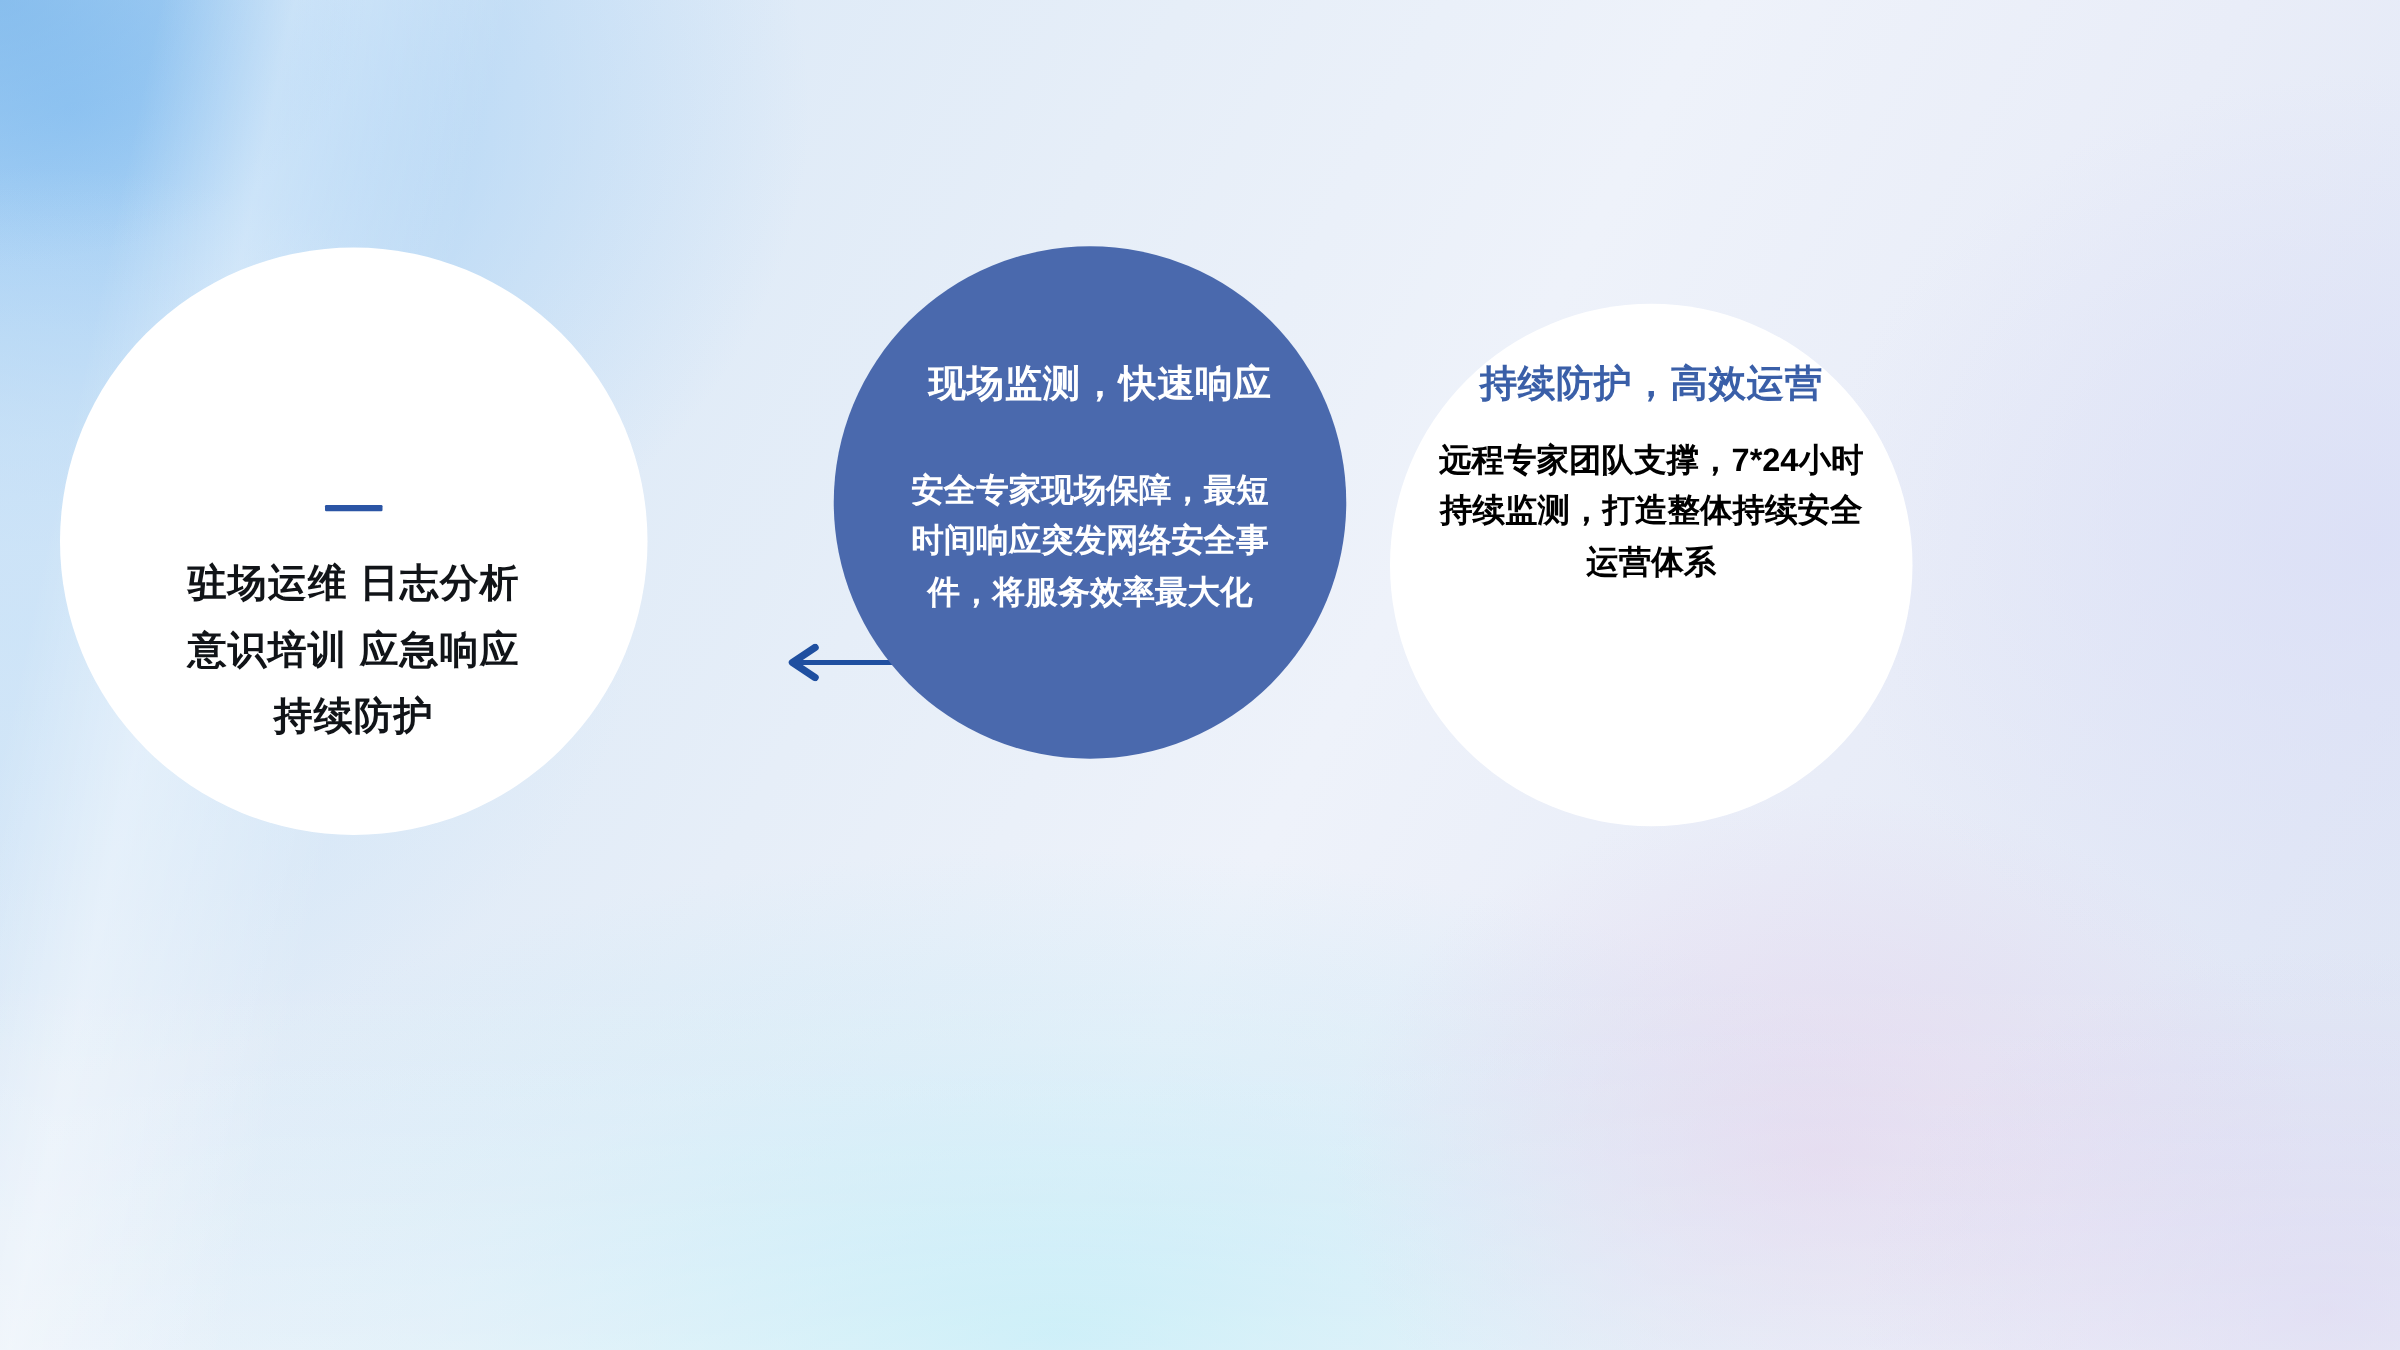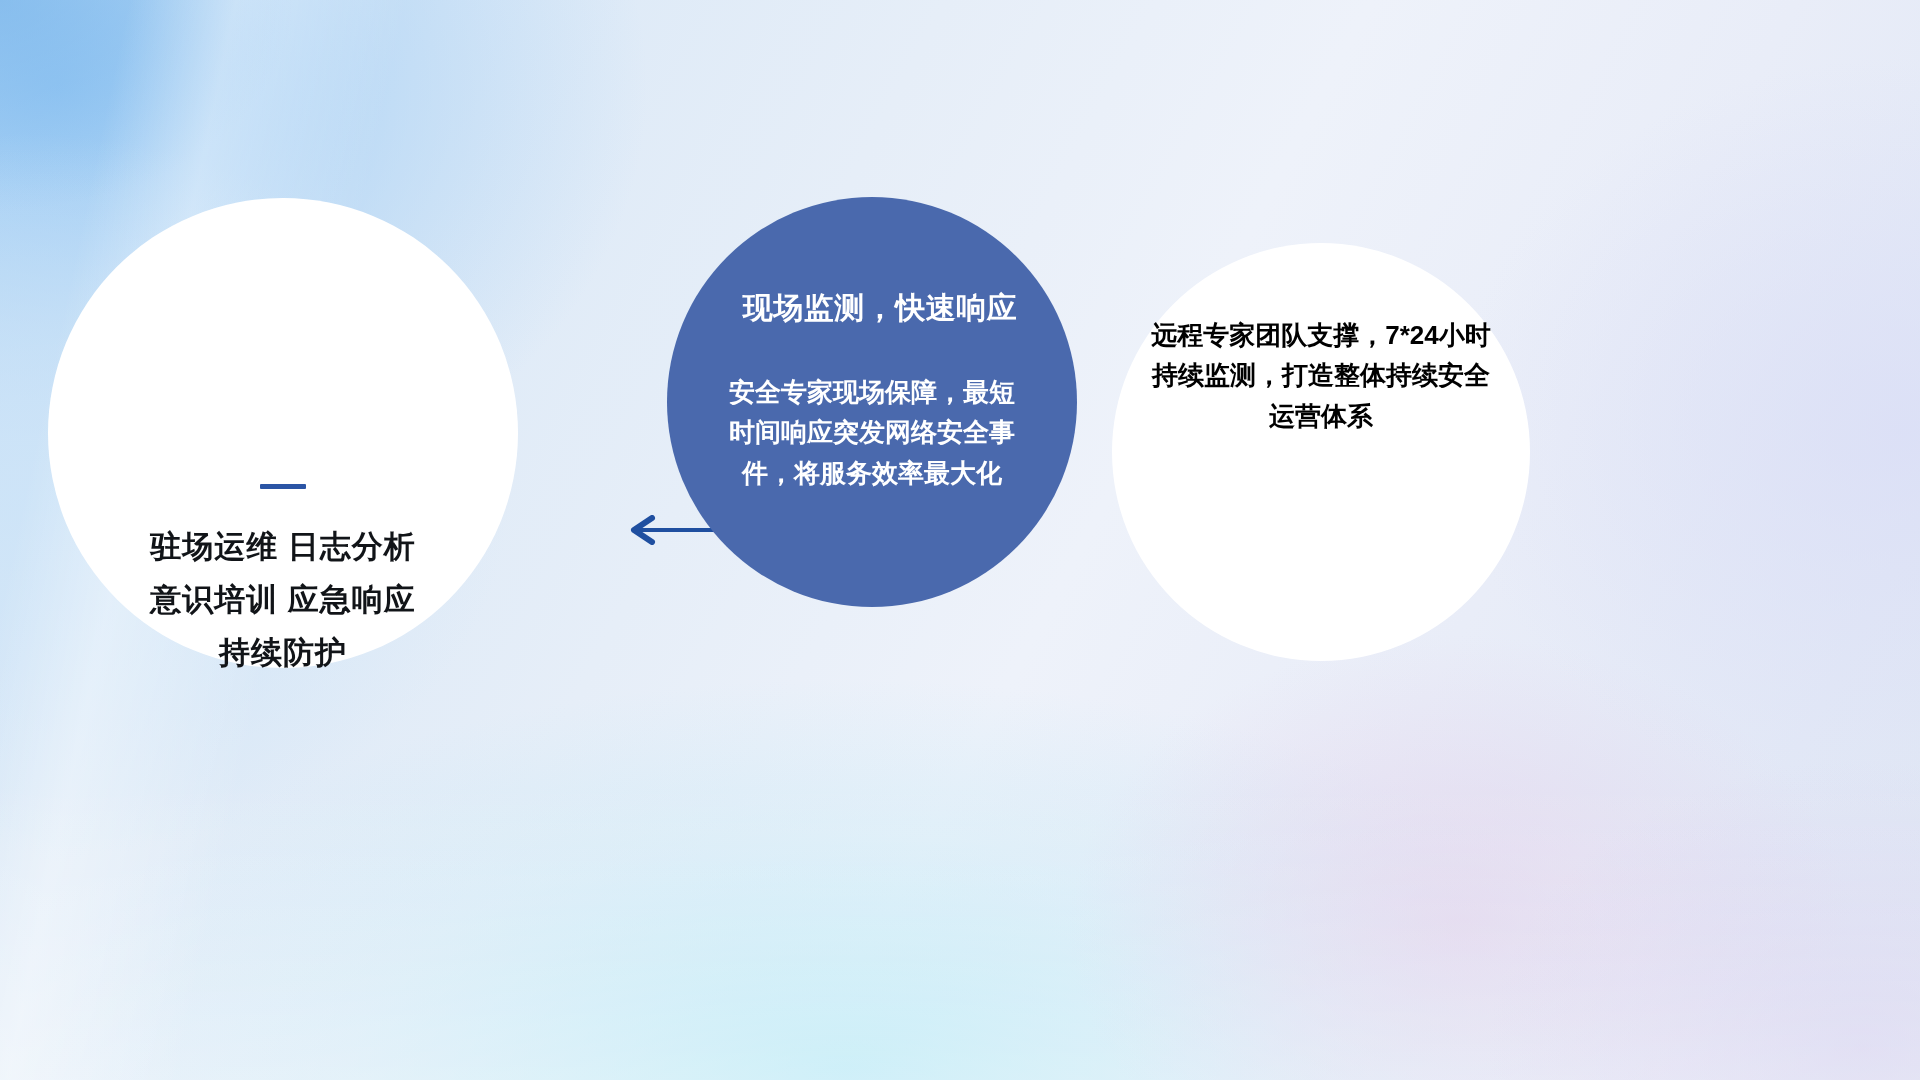--- a/index.html
+++ b/index.html
@@ -94,21 +94,21 @@
 
   .circle-left {
     left: 48px;
     top: 198px;
     width: 470px;
     height: 470px;
     background: #ffffff;
     display: flex;
     flex-direction: column;
     align-items: center;
-    justify-content: flex-end;
+    justify-content: center;
     padding-top: 126px;
   }
 
   .rule {
     width: 46px;
     height: 5px;
     background: #2b55a5;
     border-radius: 1px;
     margin-bottom: 42px;
   }
@@ -207,16 +207,17 @@
       <div class="left-line">持续防护</div>
     </div>
   </div>
 
   <div class="circle circle-mid">
     <div class="card-title on-dark mid-title-shift">现场监测，快速响应</div>
     <div class="card-body on-dark">安全专家现场保障，最短时间响应突发网络安全事件，将服务效率最大化</div>
   </div>
 
   <div class="circle circle-right">
+    <div class="card-title on-light right-title-shift">持续防护，高效运营</div>
     <div class="card-body on-light">远程专家团队支撑，7*24小时持续监测，打造整体持续安全运营体系</div>
   </div>
 
 </div>
 
 </body></html>

